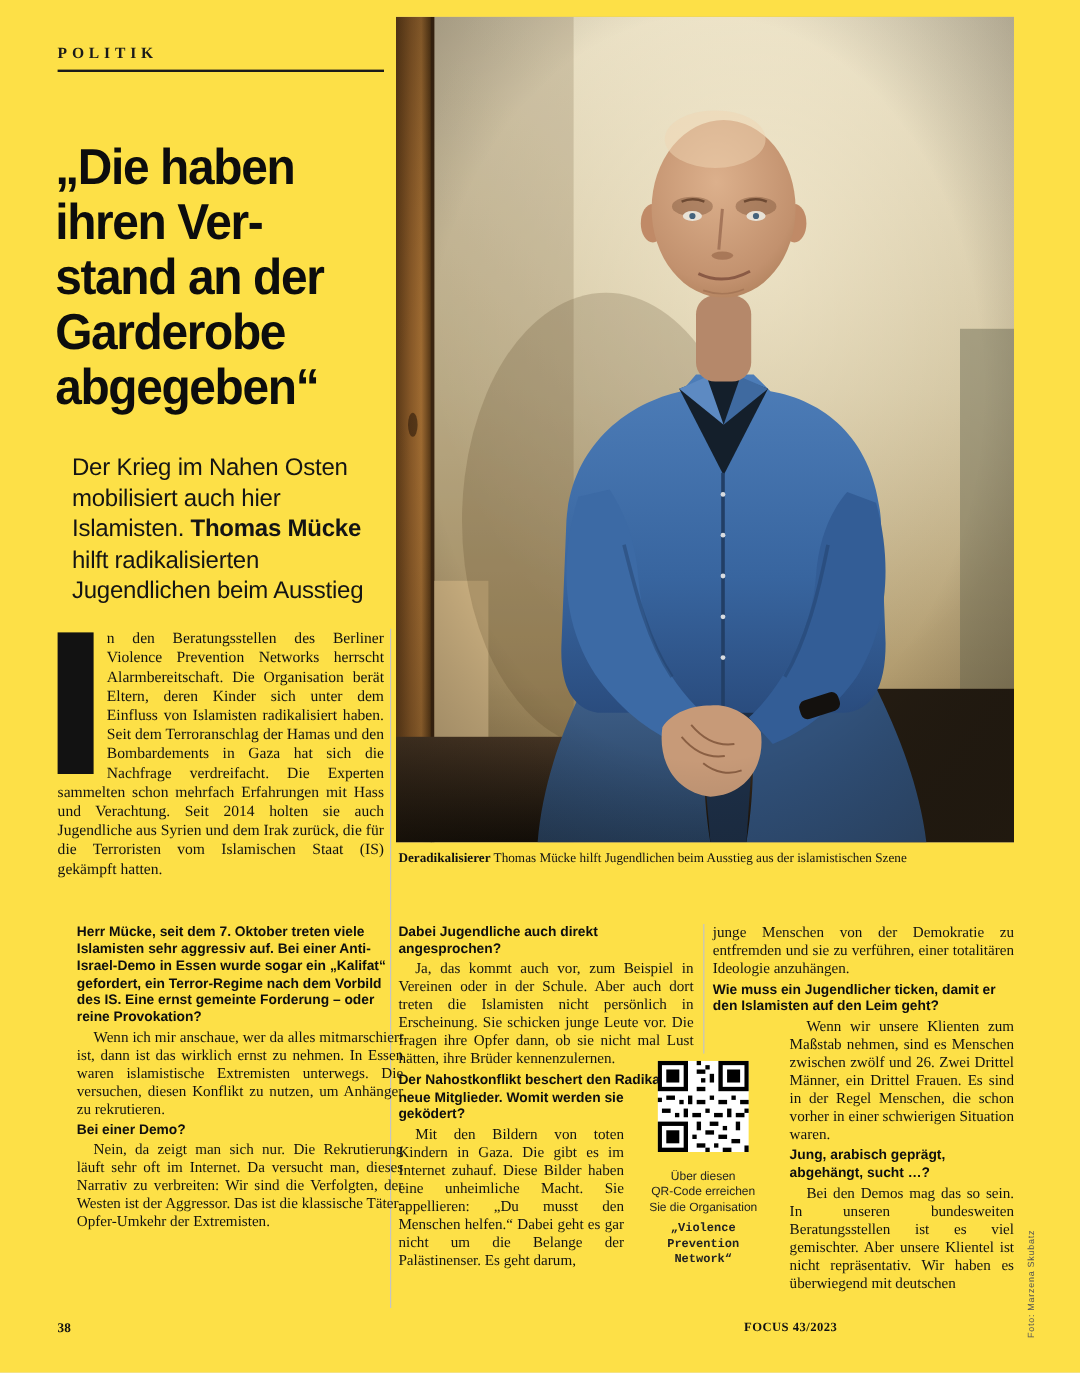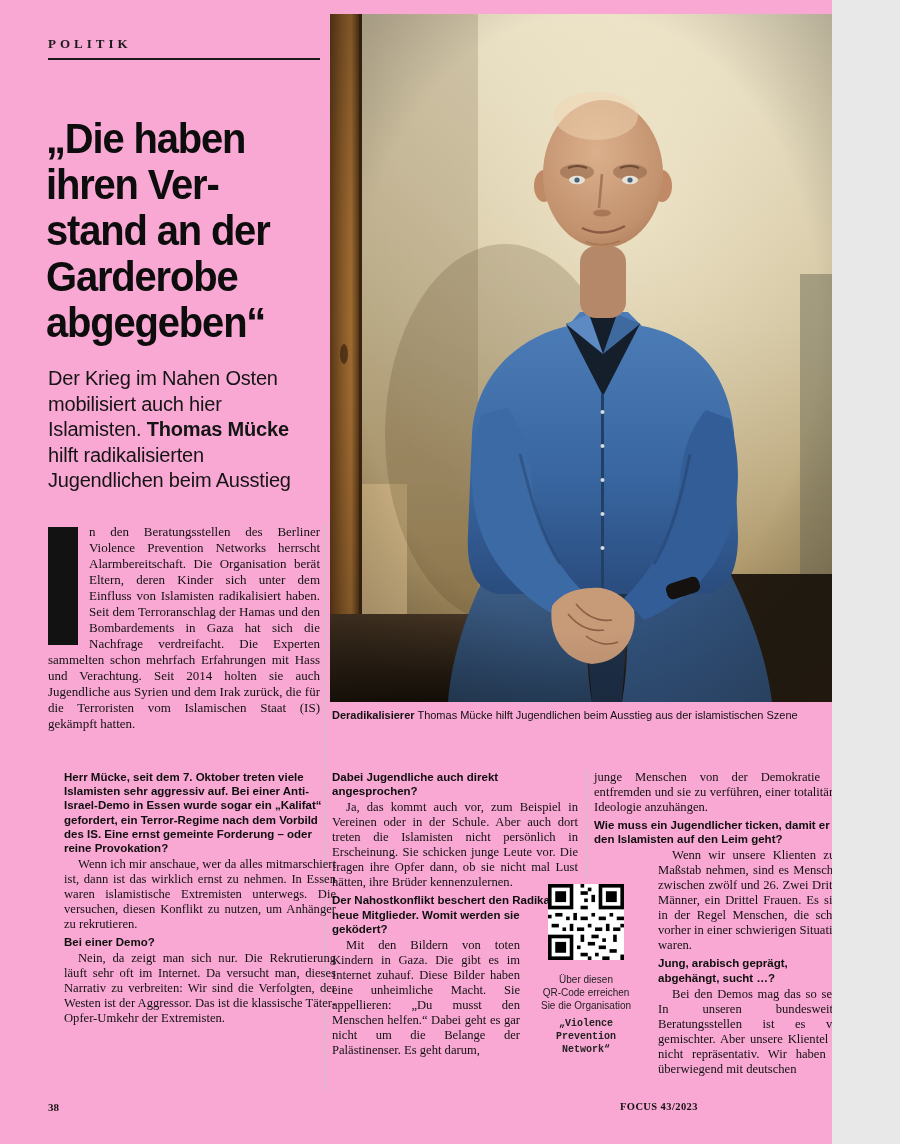--- a/index.html
+++ b/index.html
@@ -1,37 +1,37 @@
 <!DOCTYPE html>
 <html><head>
 <meta charset="utf-8">
 <style>
   html,body{margin:0;padding:0;background:#e8e8e8;}
-  .page{position:relative;width:832px;height:1144px;background:#f9a8d4;overflow:hidden;
+  .page{position:relative;width:900px;height:1144px;background:#fde047;overflow:hidden;
         font-family:"Liberation Serif",serif;color:#111;}
   
   .kicker{position:absolute;left:48px;top:36px;font-family:"Liberation Serif",serif;
           font-weight:bold;font-size:13px;letter-spacing:4px;color:#1a1a1a;}
   .kicker-rule{position:absolute;left:48px;top:58px;width:272px;height:2px;background:#1a1a1a;}
   
   .headline{position:absolute;left:46px;top:116px;width:300px;margin:0;
             font-family:"Liberation Sans",sans-serif;font-weight:bold;font-size:42px;
             line-height:46px;letter-spacing:-1.2px;color:#0d0d0d;
             transform:scaleX(.95);transform-origin:left top;}
   
-  .standfirst{position:absolute;left:48px;top:366px;width:272px;margin:0;
+  .standfirst{position:absolute;left:48px;top:366px;width:272px;margin:12px;
               font-family:"Liberation Sans",sans-serif;font-size:20px;line-height:25.5px;
               letter-spacing:-.2px;color:#141414;}
   .standfirst strong{font-weight:bold;}
   
   .photo{position:absolute;left:330px;top:14px;width:515px;height:688px;overflow:hidden;
          background:#c9b992;}
   .photo svg{display:block;}
   .photo-caption{position:absolute;left:332px;top:708px;width:515px;
-                 font-family:Liberation Sans, sans-serif;font-size:11px;line-height:14px;color:#111;}
+                 font-family:Liberation Serif, serif;font-size:11px;line-height:14px;color:#111;}
   .photo-caption strong{font-weight:bold;}
   .credit{position:absolute;left:855px;top:985px;height:130px;
           writing-mode:vertical-rl;transform:rotate(180deg);
           font-family:"Liberation Sans",sans-serif;font-size:7.5px;letter-spacing:.6px;color:#555;}
   
   .intro{position:absolute;left:48px;top:524px;width:272px;
          font-size:13px;line-height:16px;text-align:justify;}
   .dropcap{float:left;width:30px;height:118px;background:#121212;margin:3px 11px 2px 0;}
   
   .qa-col{position:absolute;top:770px;}

